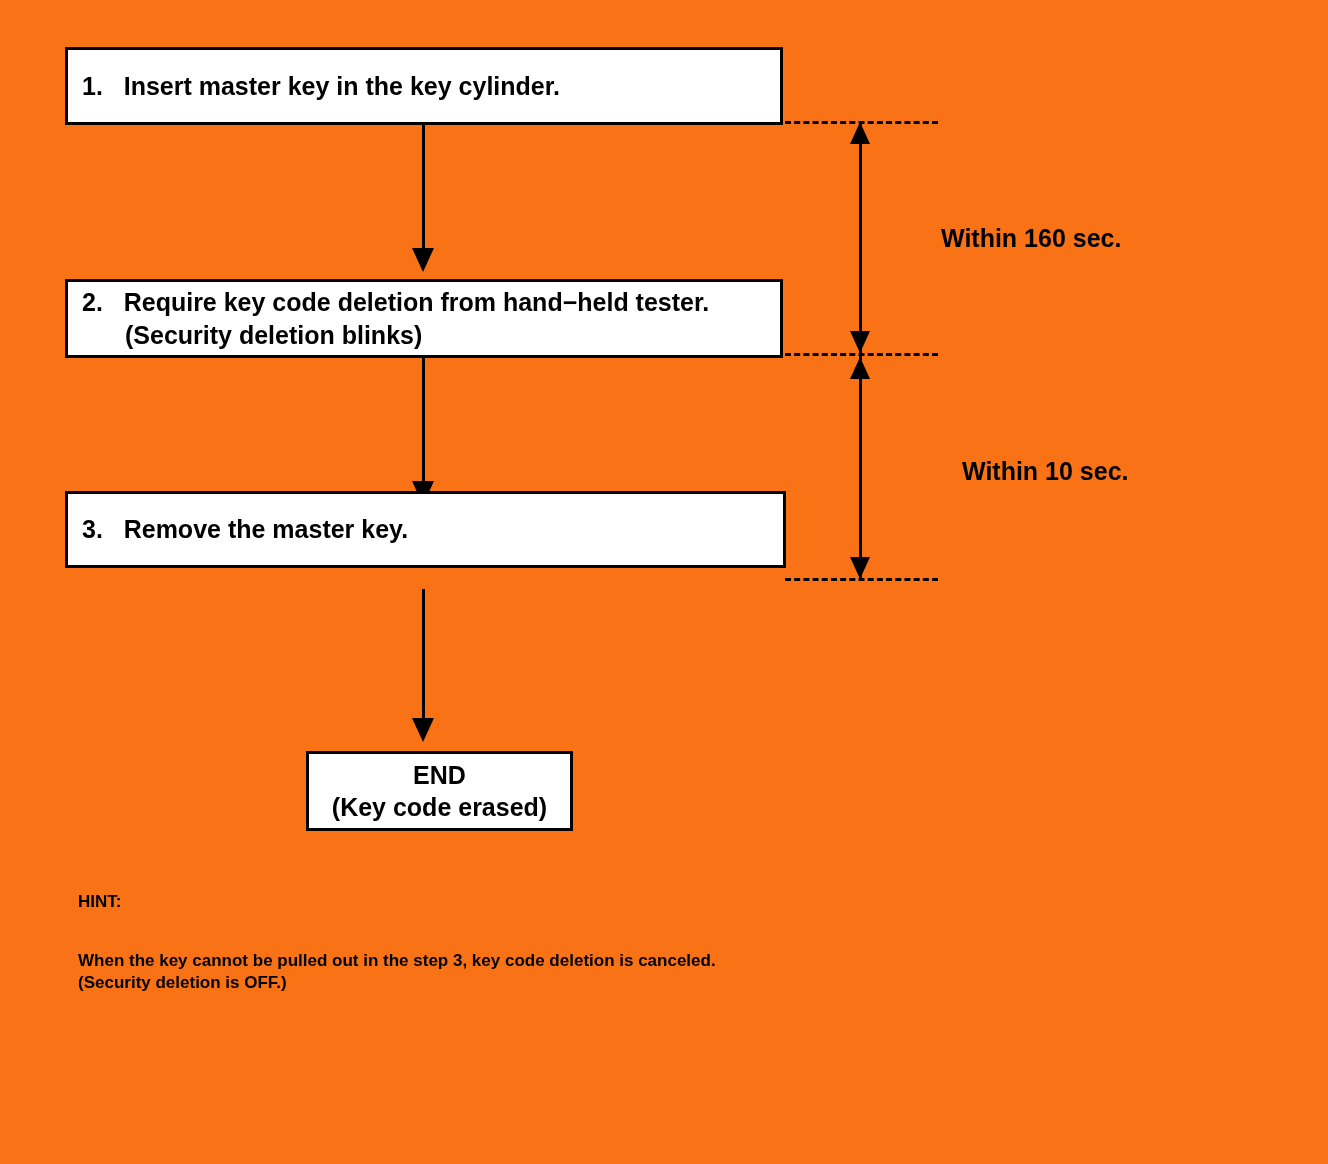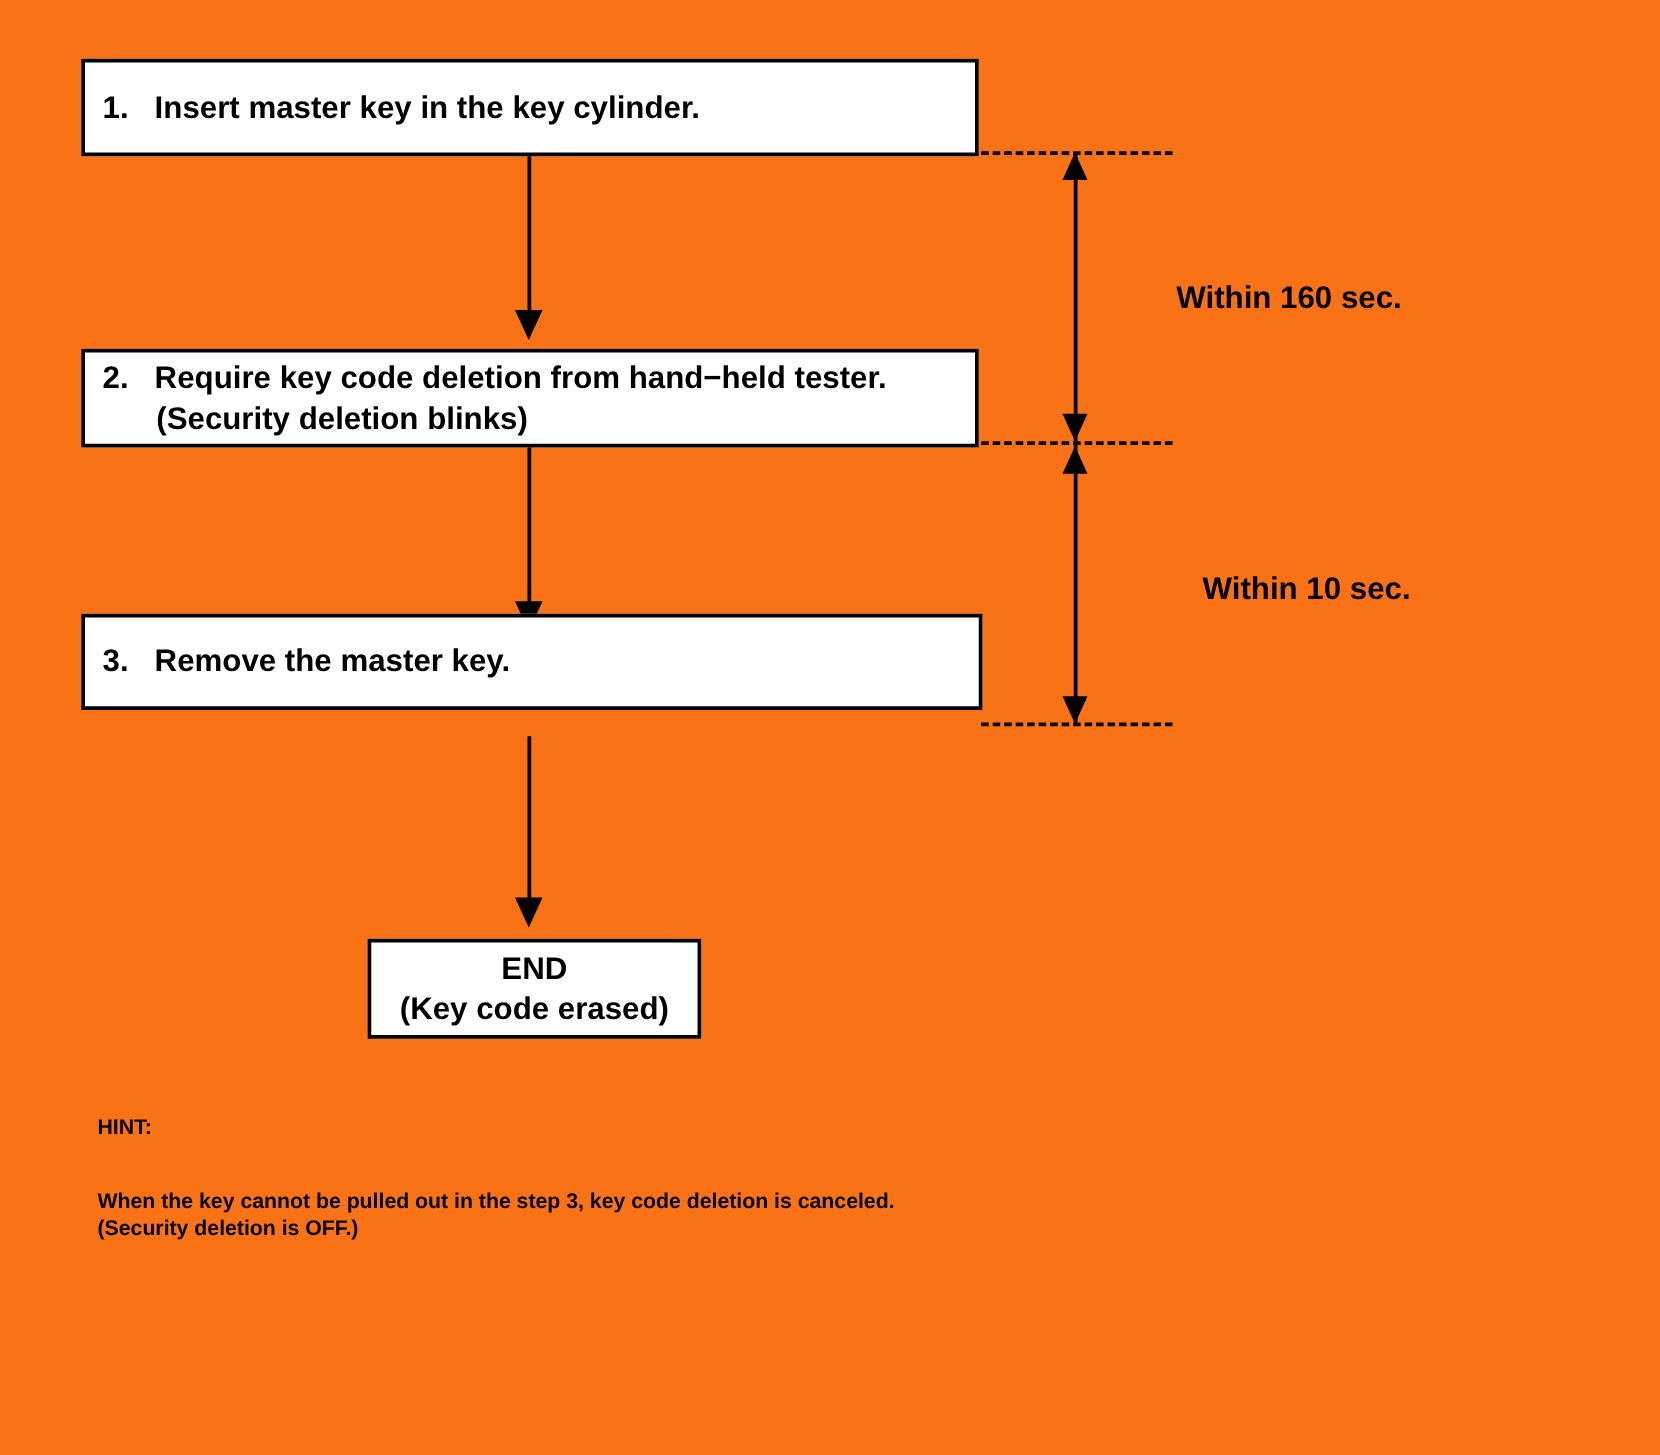--- a/index.html
+++ b/index.html
@@ -45,21 +45,21 @@
   }
   .box.step .line.indent {
     padding-left: 43px;
   }
 
   #box-1 { left: 65px;  top: 47px;  width: 718px; height: 78px; }
   #box-2 { left: 65px;  top: 279px; width: 718px; height: 79px; }
   #box-3 { left: 65px;  top: 491px; width: 721px; height: 77px; }
 
   #box-end {
-    left: 294px;
+    left: 306px;
     top: 751px;
     width: 267px;
     height: 80px;
     align-items: center;
     text-align: right;
   }
   #box-end .line { font-size: 25px; font-weight: bold; line-height: 1.28; }
 
   
   .conn {

